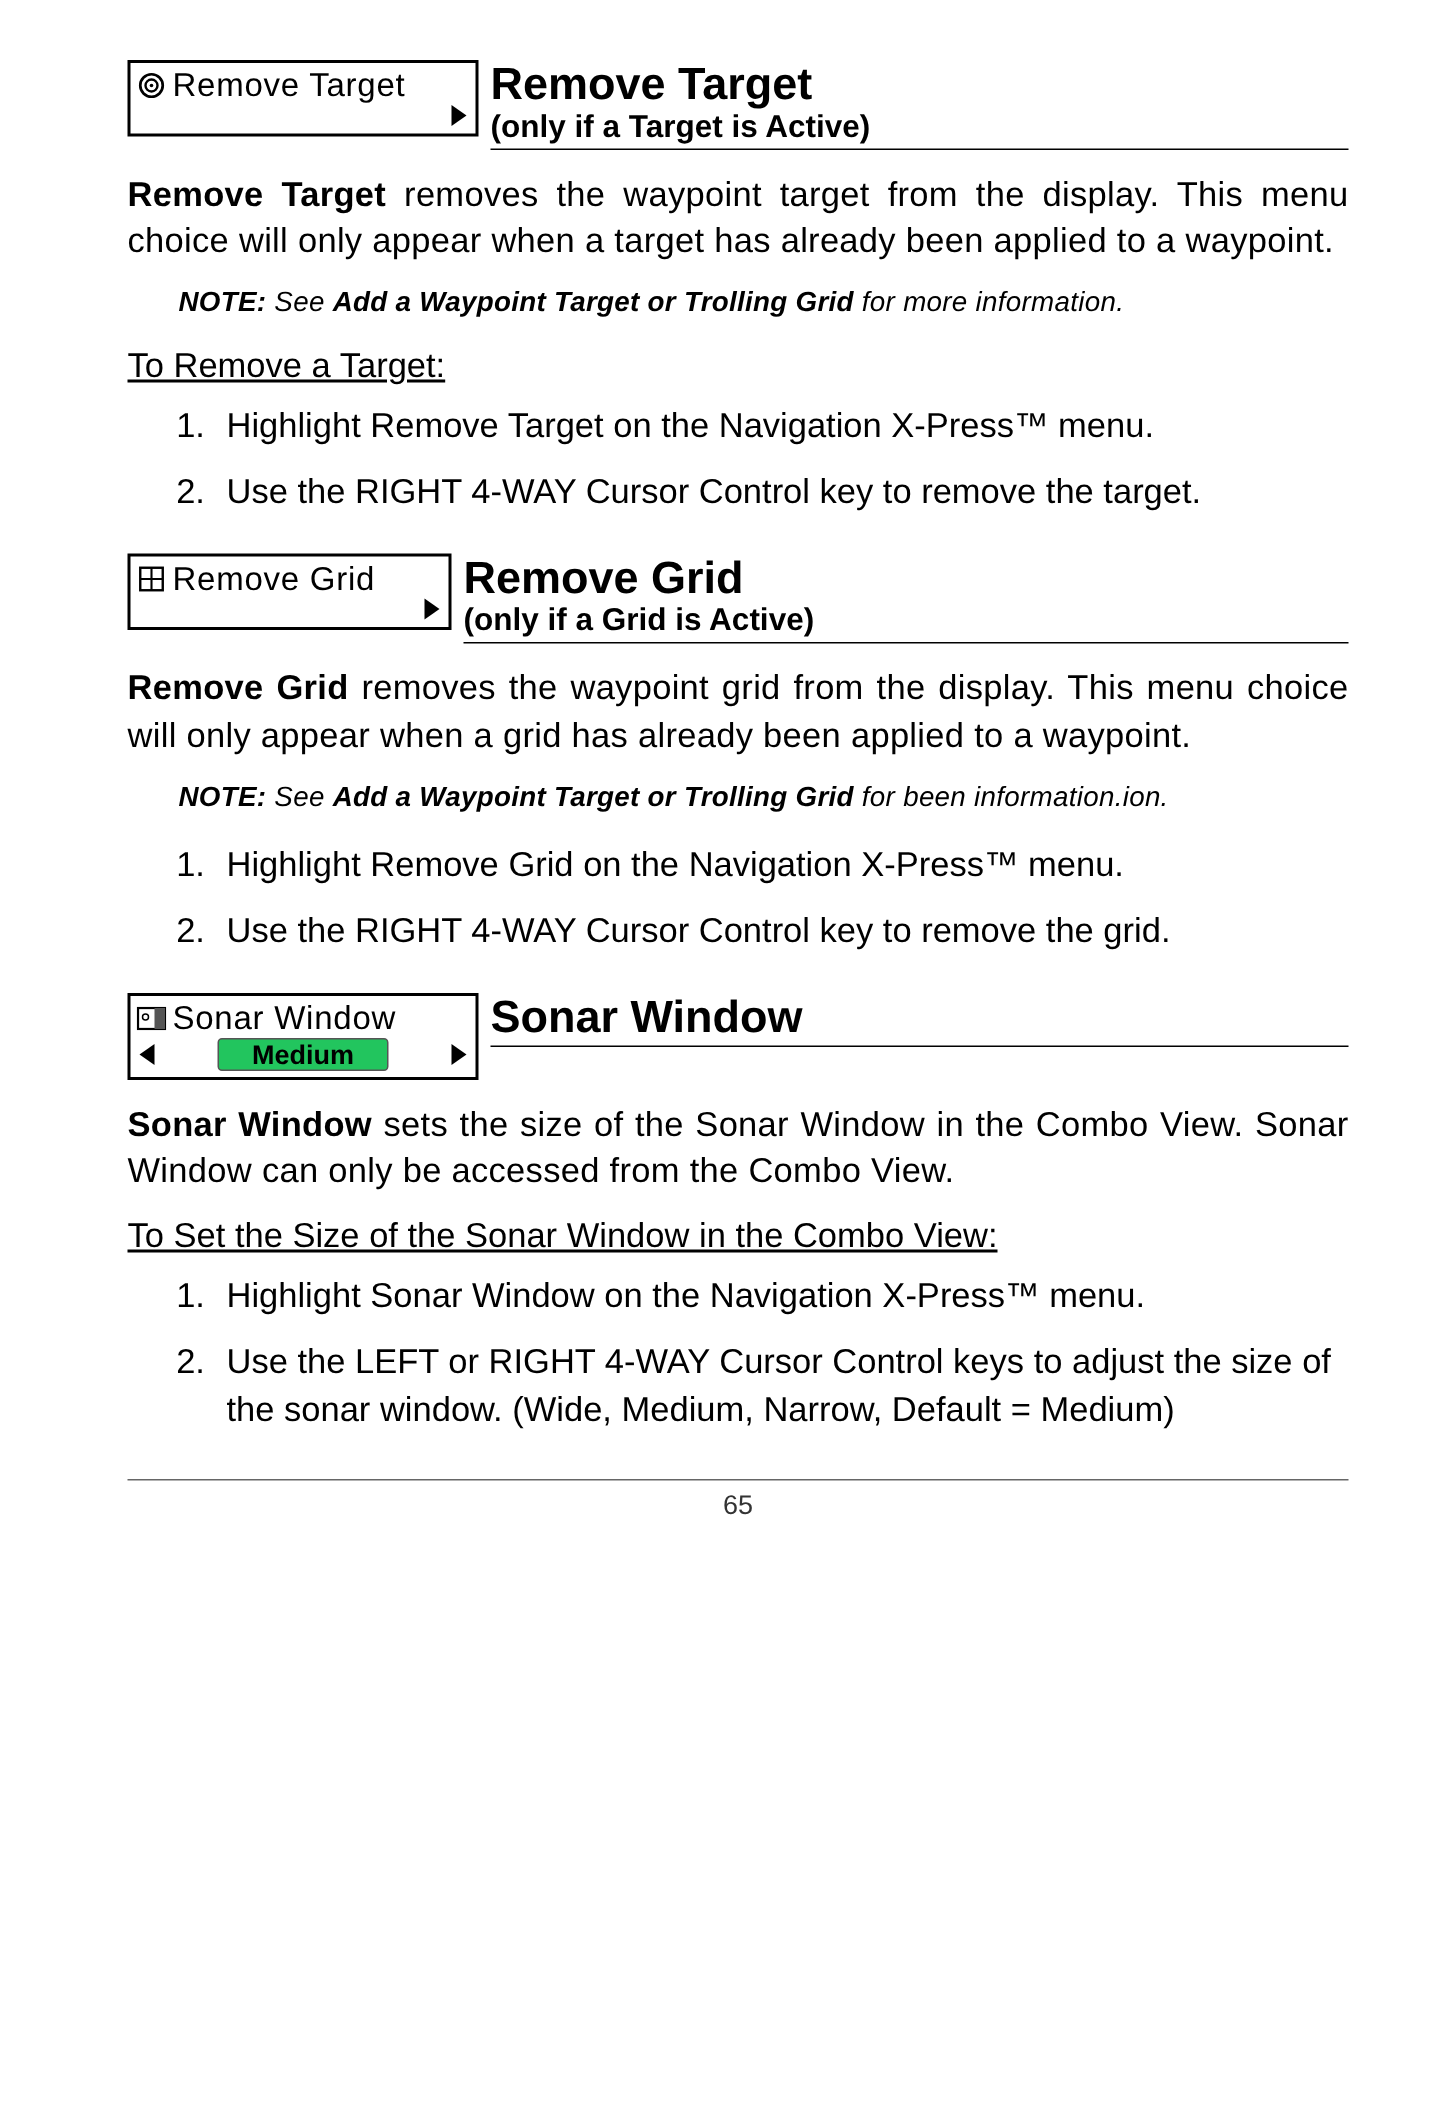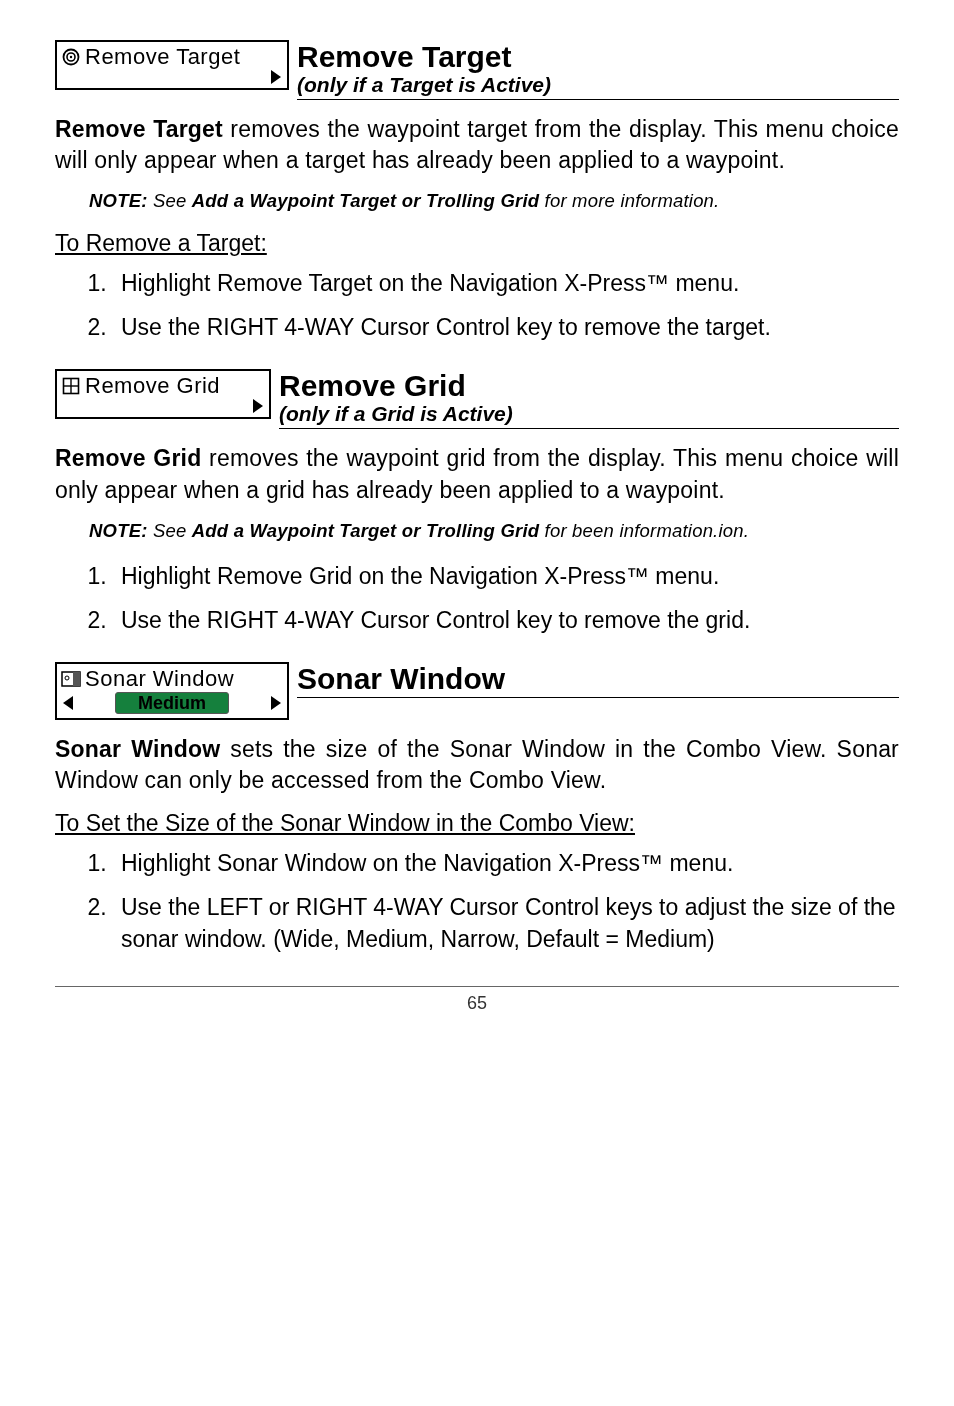--- a/index.html
+++ b/index.html
@@ -4,21 +4,21 @@
 <style>
   body {
     margin: 0;
     padding: 0;
     font-family: Arial, Helvetica, sans-serif;
     background: #fff;
     color: #000;
     width: 954px;
   }
   .page {
-    padding: 40px 55px 20px 55px;
+    padding: 40px 55px 20px 85px;
   }
   .section-header {
     display: flex;
     align-items: flex-start;
     margin-bottom: 2px;
   }
   .ui-widget {
     border: 2px solid #000;
     display: inline-block;
     min-width: 230px;
@@ -72,21 +72,20 @@
   }
   .section-title {
     font-size: 30px;
     font-weight: 900;
     font-family: Arial, sans-serif;
     margin: 0;
     line-height: 1.1;
   }
   .section-subtitle {
     font-size: 21px;
-    font-style: italic;
     font-weight: bold;
     margin: 0;
   }
   .body-text {
     font-size: 23px;
     line-height: 1.35;
     margin: 14px 0;
     font-family: 'Helvetica Neue', Arial, sans-serif;
     font-weight: 300;
     letter-spacing: 0.2px;
@@ -132,21 +131,21 @@
     align-items: center;
     padding: 2px 4px 0 4px;
   }
   .sonar-widget-row2 {
     display: flex;
     align-items: center;
     justify-content: space-between;
     padding: 0 6px 4px 6px;
   }
   .sonar-value-box {
-    background: #15803d;
+    background: #22c55e;
     color: #000;
     font-weight: bold;
     font-size: 18px;
     padding: 0 22px;
     border: 1px solid #555;
     border-radius: 3px;
     text-align: center;
     line-height: 20px;
   }
   .footer {

